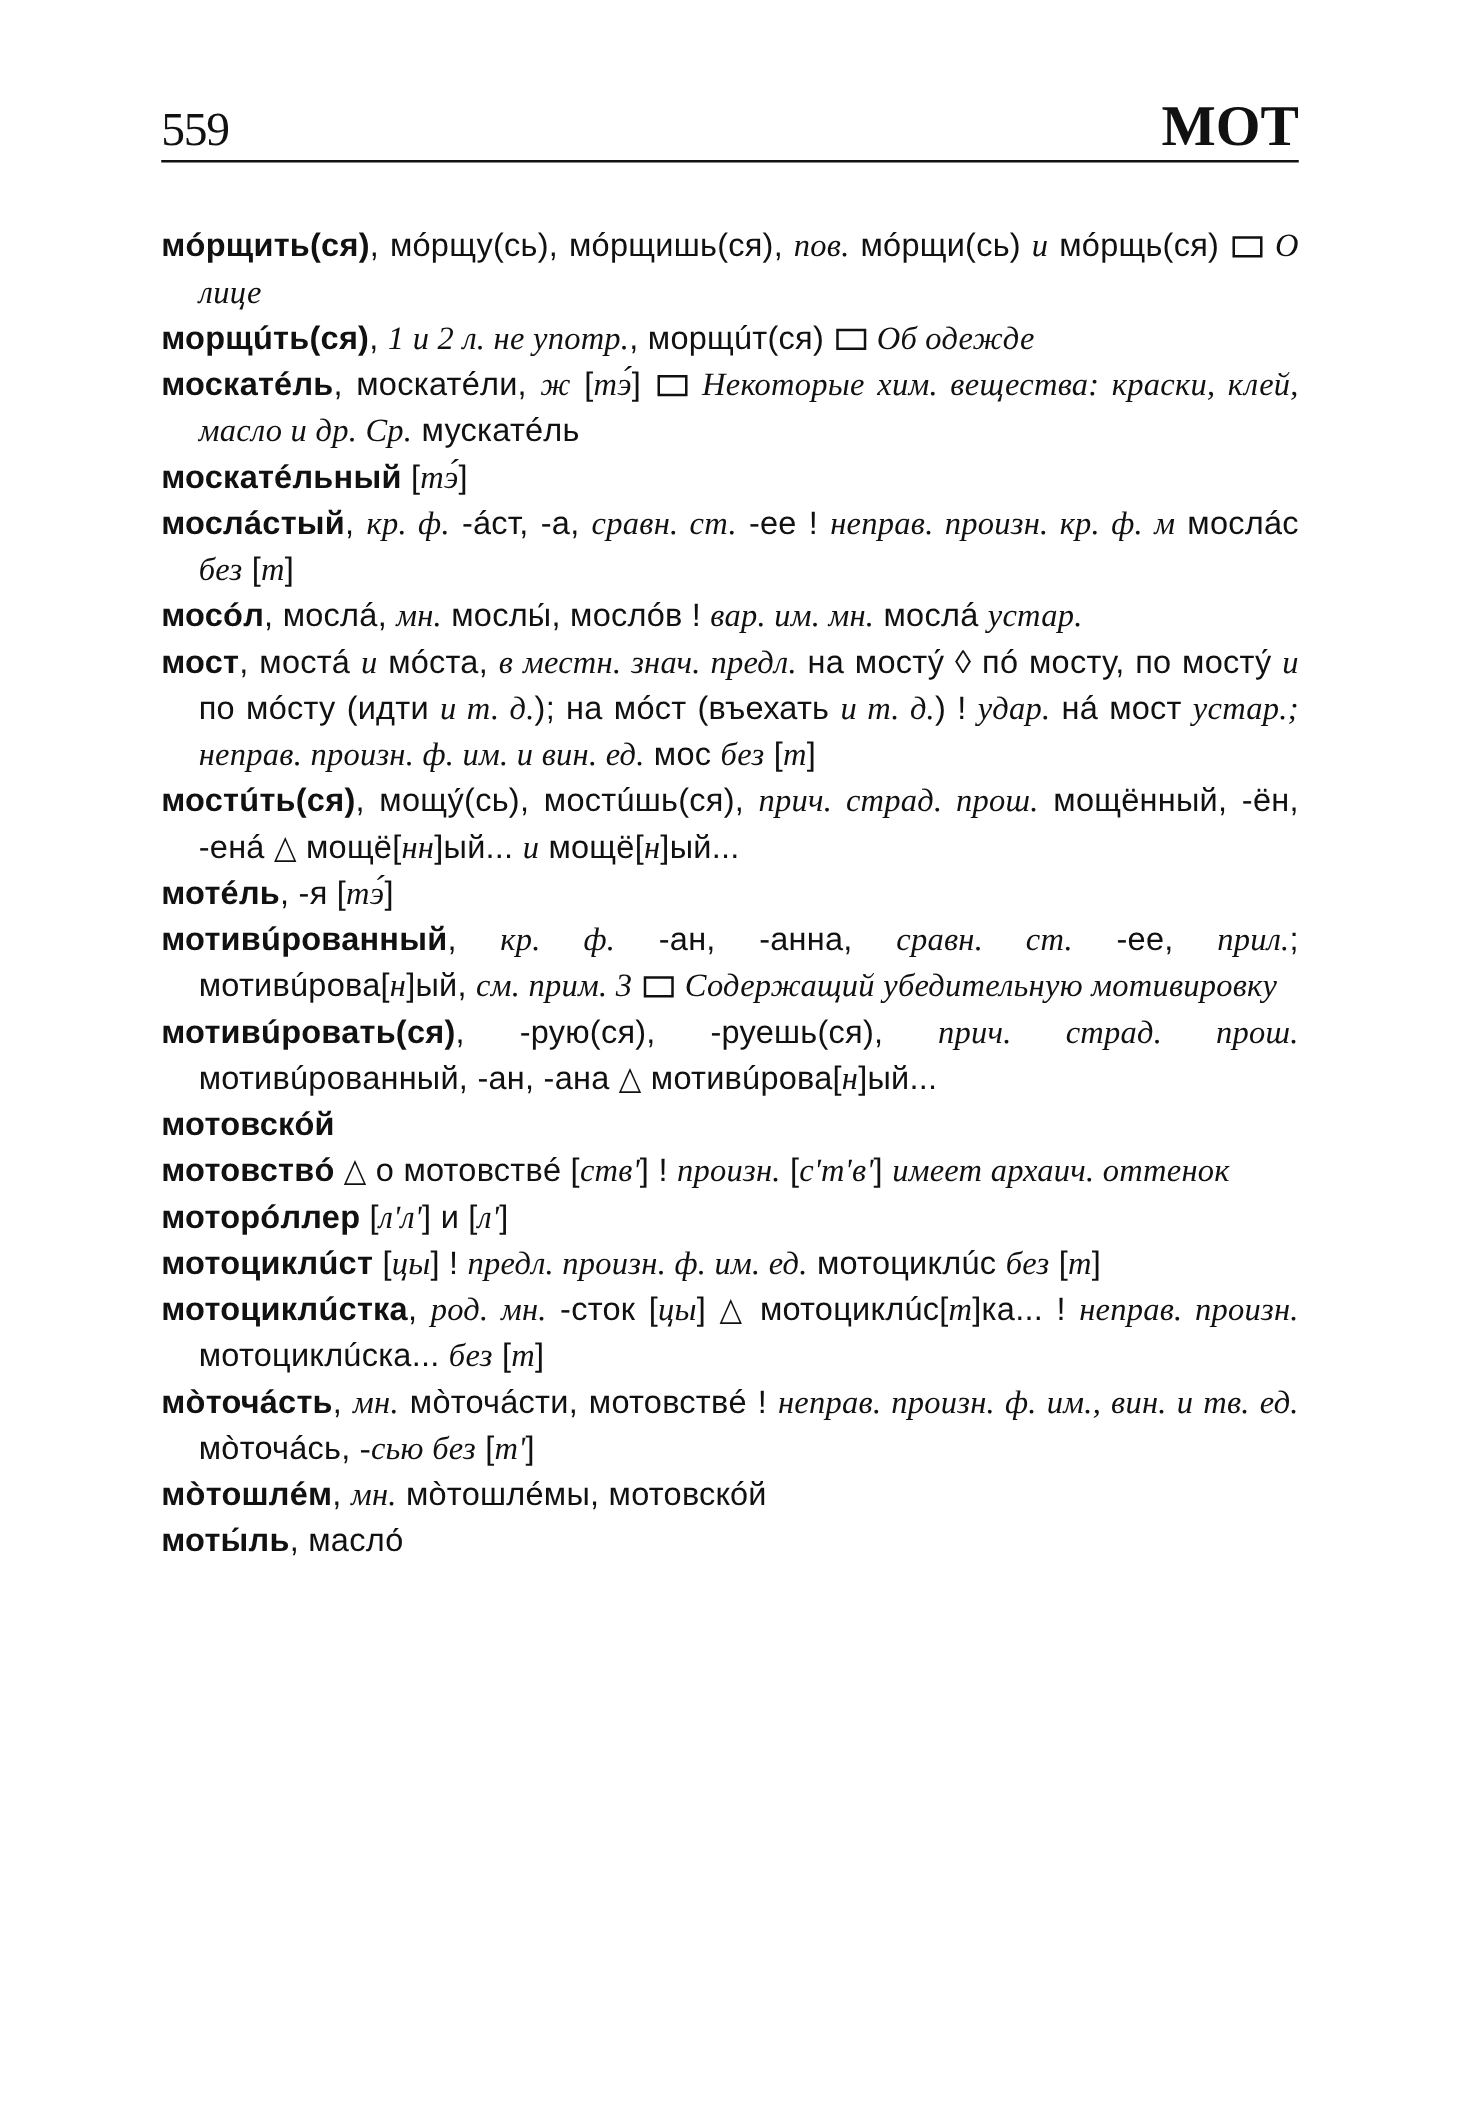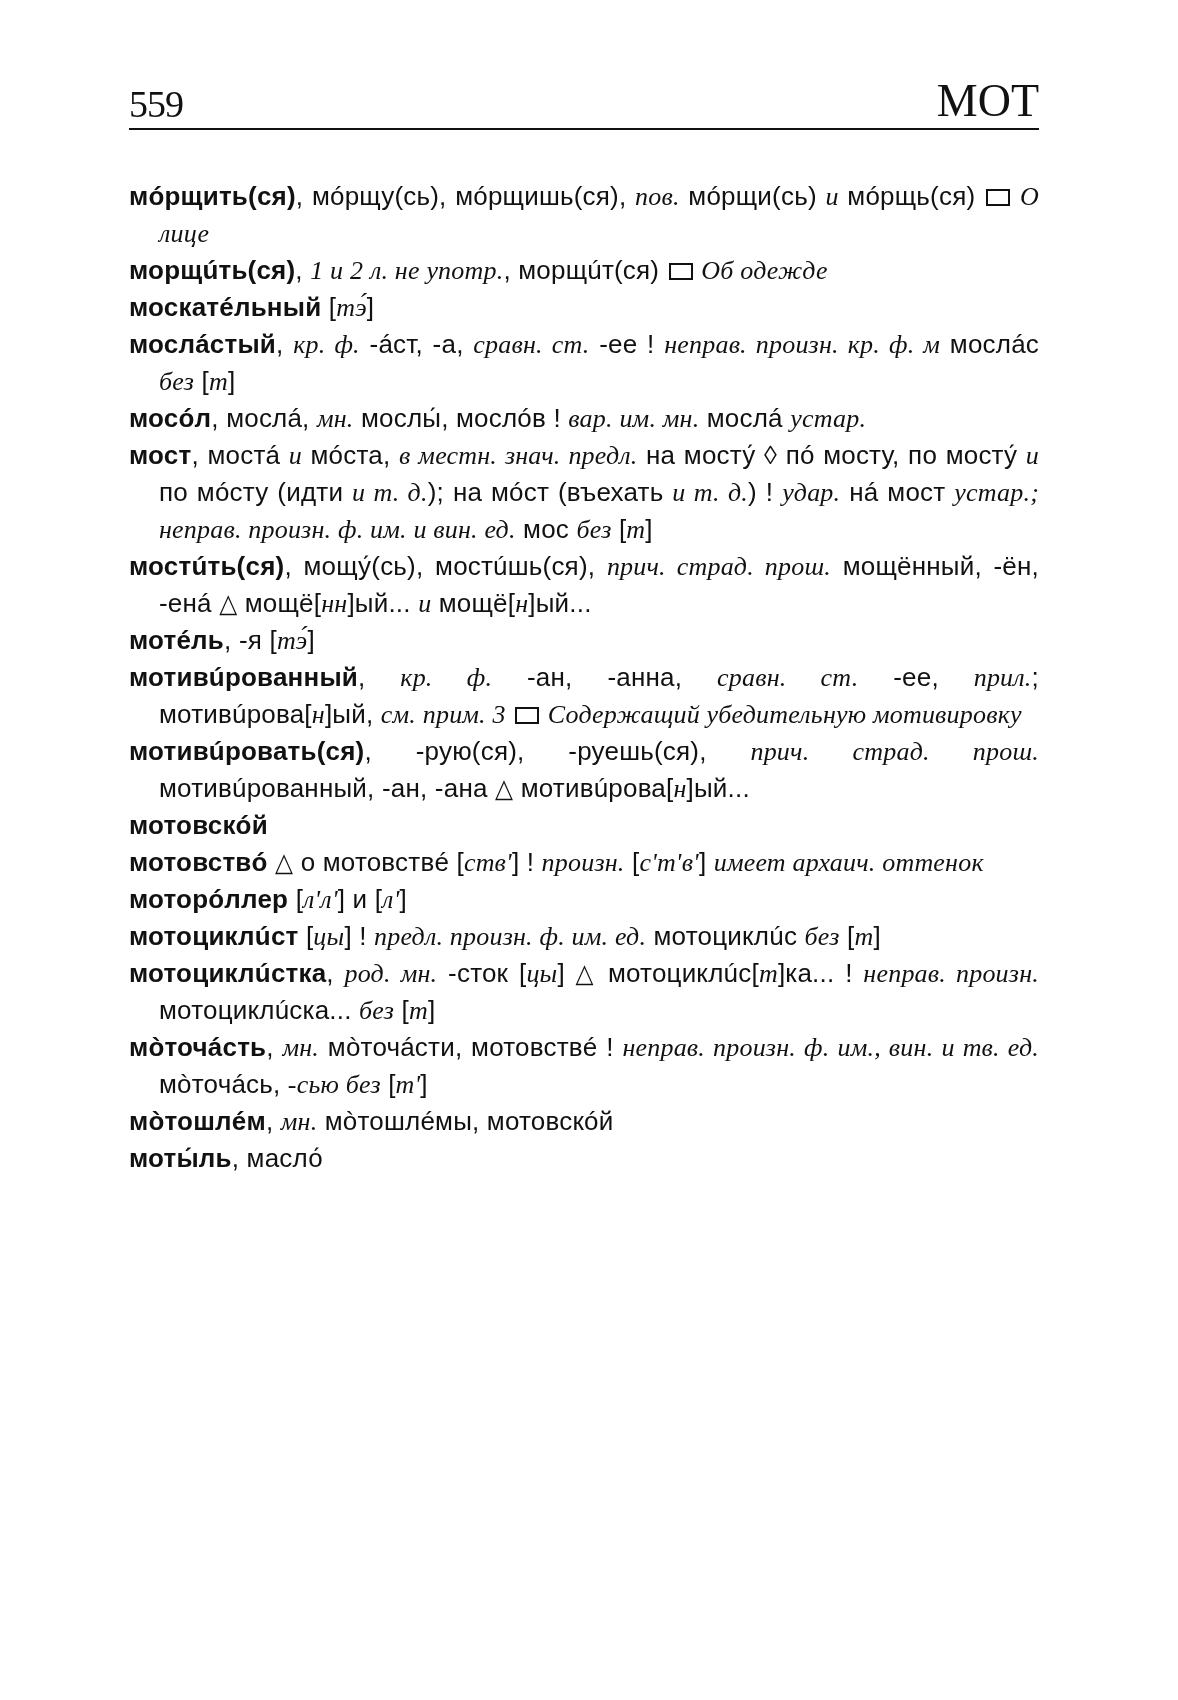--- a/index.html
+++ b/index.html
@@ -4,21 +4,21 @@
 <style>
   html, body { margin: 0; padding: 0; background: #ffffff; }
   body {
     width: 1178px; height: 1700px; position: relative; overflow: hidden;
     font-family: "Liberation Serif", "DejaVu Serif", serif;
     color: #111111;
   }
   .page { position: absolute; left: 88px; top: 70px; width: 910px; margin-left: 41px; }
   .header { position: relative; height: 60px; }
   .page-number { position: absolute; left: 0; top: 12px; font-size: 38px; letter-spacing: -1px; }
-  .running-head { position: absolute; right: 0; top: 4px; font-size: 46px; font-weight: normal; letter-spacing: 0px; text-align: center; }
+  .running-head { position: absolute; right: 0; top: 4px; font-size: 46px; font-weight: bold; letter-spacing: 0px; text-align: center; }
   .rule { position: absolute; left: 0; right: 0; top: 58px; height: 0; border-top: 2.5px solid #111; }
   .entries { position: absolute; top: 108px; left: 0; width: 910px; }
   .entry {
     font-size: 26px; line-height: 37px;
     padding-left: 30px; text-indent: -30px;
     text-align: justify;
     font-family: "Liberation Sans", "DejaVu Sans", sans-serif;
     font-stretch: condensed;
     letter-spacing: 0.2px;
   }
@@ -35,20 +35,21 @@
 
 <div class="page">
   <div class="header">
     <span class="page-number">559</span>
     <span class="running-head">МОТ</span>
     <div class="rule"></div>
   </div>
   <div class="entries" id="entries">
       <div class="entry"><span class="b">мóрщить(ся)</span><span class="n">, мóрщу(сь), мóрщишь(ся), </span><span class="i">пов.</span><span class="n"> мóрщи(сь) </span><span class="i">и</span><span class="n"> мóрщь(ся) </span><span class="box"></span><span class="i"> О лице</span></div>
       <div class="entry"><span class="b">морщúть(ся)</span><span class="n">, </span><span class="i">1 и 2 л. не употр.</span><span class="n">, морщúт(ся) </span><span class="box"></span><span class="i"> Об одежде</span></div>
+      <div class="entry"><span class="b">москатéль</span><span class="n">, москатéли, </span><span class="i">ж</span><span class="n"> [</span><span class="i">тэ́</span><span class="n">] </span><span class="box"></span><span class="i"> Некоторые хим. вещества: краски, клей, масло и др. Ср.</span><span class="n"> мускатéль</span></div>
       <div class="entry"><span class="b">москатéльный</span><span class="n"> [</span><span class="i">тэ́</span><span class="n">]</span></div>
       <div class="entry"><span class="b">мослáстый</span><span class="n">, </span><span class="i">кр. ф.</span><span class="n"> -áст, -а, </span><span class="i">сравн. ст.</span><span class="n"> -ее ! </span><span class="i">неправ. произн. кр. ф. м</span><span class="n"> мослáс </span><span class="i">без</span><span class="n"> [</span><span class="i">т</span><span class="n">]</span></div>
       <div class="entry"><span class="b">мосóл</span><span class="n">, мослá, </span><span class="i">мн.</span><span class="n"> мослы́, мослóв ! </span><span class="i">вар. им. мн.</span><span class="n"> мослá </span><span class="i">устар.</span></div>
       <div class="entry"><span class="b">мост</span><span class="n">, мостá </span><span class="i">и</span><span class="n"> мóста, </span><span class="i">в местн. знач. предл.</span><span class="n"> на мосту́ ◊ пó мосту, по мосту́ </span><span class="i">и</span><span class="n"> по мóсту (идти </span><span class="i">и т. д.</span><span class="n">); на мóст (въехать </span><span class="i">и т. д.</span><span class="n">) ! </span><span class="i">удар.</span><span class="n"> нá мост </span><span class="i">устар.; неправ. произн. ф. им. и вин. ед.</span><span class="n"> мос </span><span class="i">без</span><span class="n"> [</span><span class="i">т</span><span class="n">]</span></div>
       <div class="entry"><span class="b">мостúть(ся)</span><span class="n">, мощу́(сь), мостúшь(ся), </span><span class="i">прич. страд. прош.</span><span class="n"> мощённый, -ён, -енá △ мощё[</span><span class="i">нн</span><span class="n">]ый... </span><span class="i">и</span><span class="n"> мощё[</span><span class="i">н</span><span class="n">]ый...</span></div>
       <div class="entry"><span class="b">мотéль</span><span class="n">, -я [</span><span class="i">тэ́</span><span class="n">]</span></div>
       <div class="entry"><span class="b">мотивúрованный</span><span class="n">, </span><span class="i">кр. ф.</span><span class="n"> -ан, -анна, </span><span class="i">сравн. ст.</span><span class="n"> -ее, </span><span class="i">прил.</span><span class="n">; мотивúрова[</span><span class="i">н</span><span class="n">]ый, </span><span class="i">см. прим. 3</span><span class="n"> </span><span class="box"></span><span class="i"> Содержащий убедительную мотивировку</span></div>
       <div class="entry"><span class="b">мотивúровать(ся)</span><span class="n">, -рую(ся), -руешь(ся), </span><span class="i">прич. страд. прош.</span><span class="n"> мотивúрованный, -ан, -ана △ мотивúрова[</span><span class="i">н</span><span class="n">]ый...</span></div>
       <div class="entry"><span class="b">мотовскóй</span></div>
       <div class="entry"><span class="b">мотовствó</span><span class="n"> △ о мотовствé [</span><span class="i">ств'</span><span class="n">] ! </span><span class="i">произн.</span><span class="n"> [</span><span class="i">с'т'в'</span><span class="n">] </span><span class="i">имеет архаич. оттенок</span></div>

